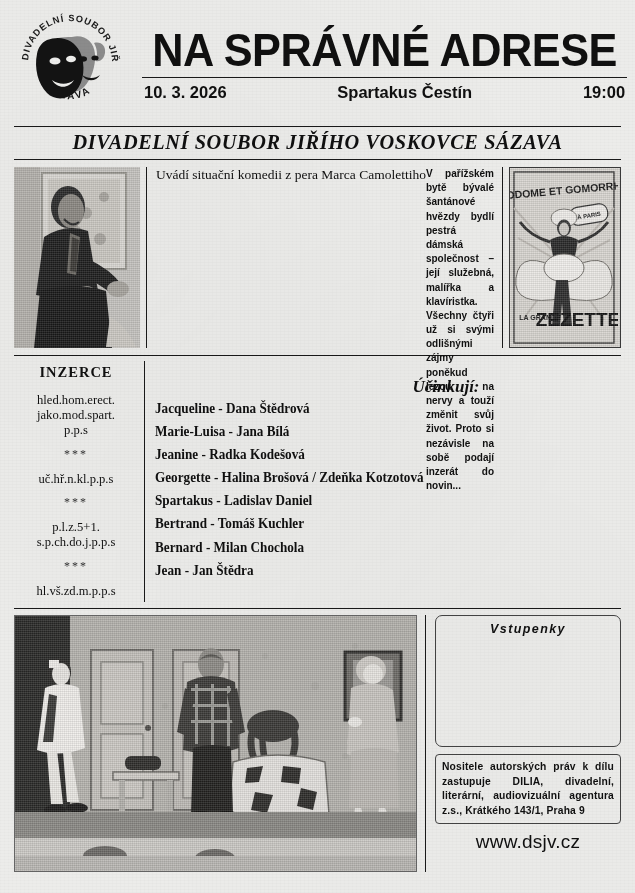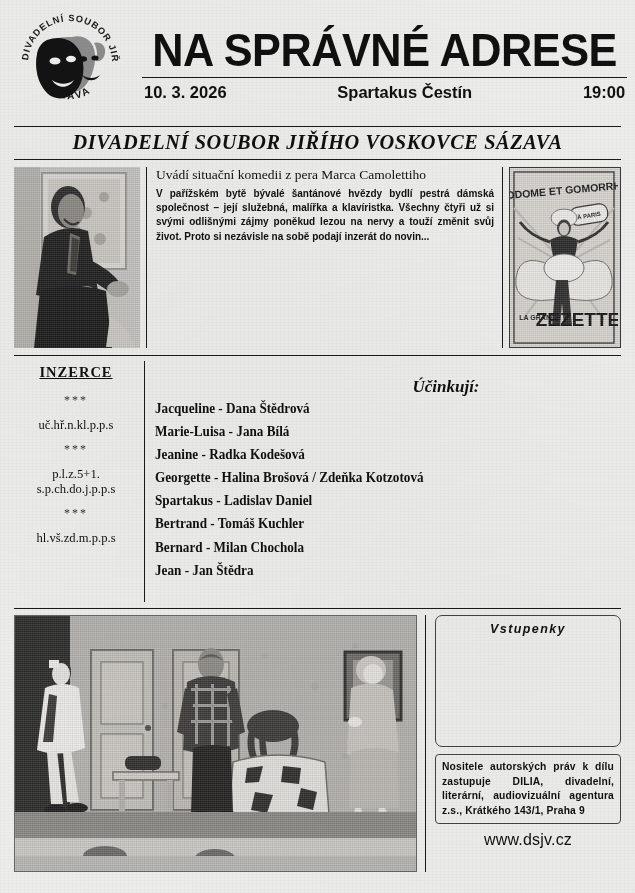--- a/index.html
+++ b/index.html
@@ -110,21 +110,21 @@
     overflow: hidden;
     background: #cfcfcc;
   }
   .syn-mid {
     flex: 1 1 auto;
     padding: 0 8px 0 9px;
     border-left: 1.5px solid #1a1a1a;
     border-right: 1.5px solid #1a1a1a;
     margin: 0 6px;
     display: flex;
-    flex-direction: column;
+    flex-direction: row;
   }
   .syn-lead {
     font-family: "Liberation Serif", serif;
     font-size: 13.5px;
     margin-bottom: 4px;
     white-space: nowrap;
   }
   .syn-body {
     font-family: "Liberation Sans", sans-serif;
     font-weight: 700;
@@ -157,21 +157,20 @@
     text-align: center;
     padding-right: 6px;
     border-right: 1.5px solid #1a1a1a;
   }
   .inzerce-head {
     font-family: "Liberation Serif", serif;
     font-weight: 700;
     font-size: 14.5px;
     letter-spacing: 1px;
     margin: 3px 0 12px 0;
-    text-decoration: underline;
   }
   .ad {
     font-family: "Liberation Serif", serif;
     font-size: 12.6px;
     line-height: 1.18;
     margin: 0 0 2px 0;
   }
   .ad-sep {
     font-family: "Liberation Serif", serif;
     font-size: 12px;
@@ -273,21 +272,21 @@
     font-family: Liberation Sans, sans-serif;
     font-weight: 700;
     font-size: 10.3px;
     line-height: 1.42;
     text-align: justify;
     text-align-last: left;
     letter-spacing: .15px;
   }
   .website {
     font-family: "Liberation Sans", sans-serif;
-    font-size: 16px;
+    font-size: 19px;
     text-align: center;
     margin-top: 7px;
     letter-spacing: .2px;
   }
   .grainy::after {
     content: "";
     position: absolute;
     inset: 0;
     background-image:
       repeating-linear-gradient(0deg, rgba(255,255,255,.10) 0 1px, rgba(0,0,0,.07) 1px 2px),
@@ -429,20 +428,21 @@
         <text x="68" y="158" text-anchor="middle" font-family="Liberation Sans, sans-serif" font-size="19" font-weight="700" fill="#141414">ZEZETTE</text>
       </svg>
     </div>
   </div>
 
   <div class="cast-row">
 
     <div class="col-inzerce">
       <div class="inzerce-head">INZERCE</div>
 
+      <div class="ad">hled.hom.erect.<br>jako.mod.spart.<br>p.p.s</div>
       <div class="ad-sep">***</div>
       <div class="ad">uč.hř.n.kl.p.p.s</div>
       <div class="ad-sep">***</div>
       <div class="ad">p.l.z.5+1.<br>s.p.ch.do.j.p.p.s</div>
       <div class="ad-sep">***</div>
       <div class="ad">hl.vš.zd.m.p.p.s</div>
     </div>
 
     <div class="col-cast">
       <div class="ucinkuji">Účinkují:</div>

